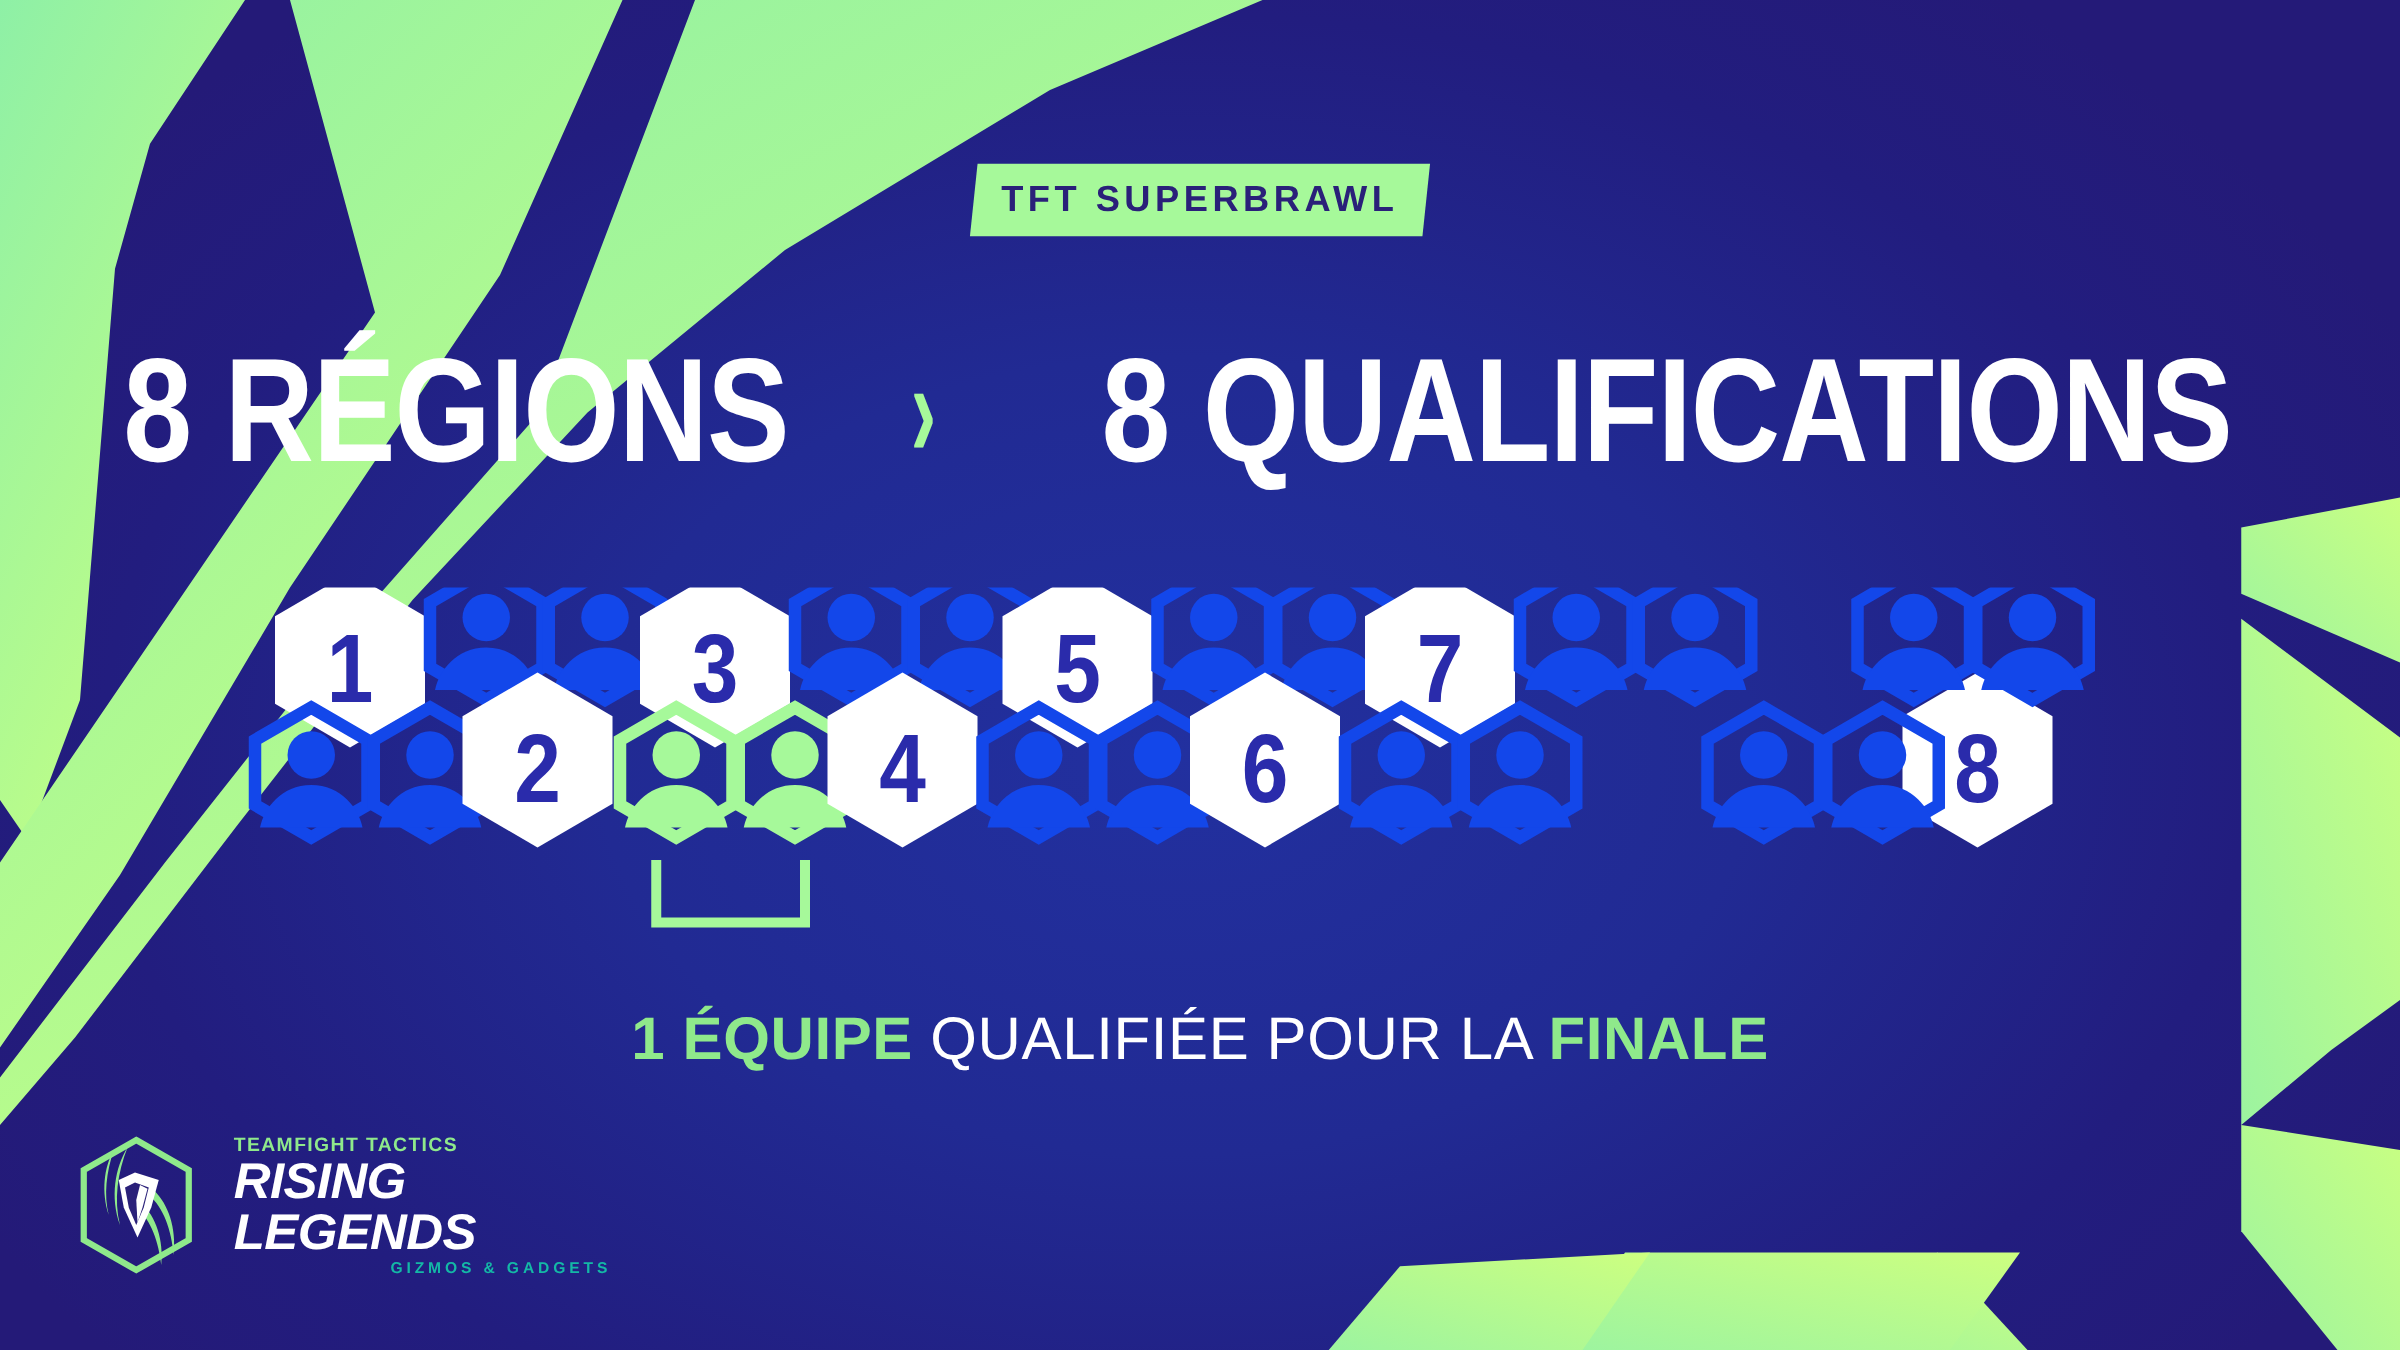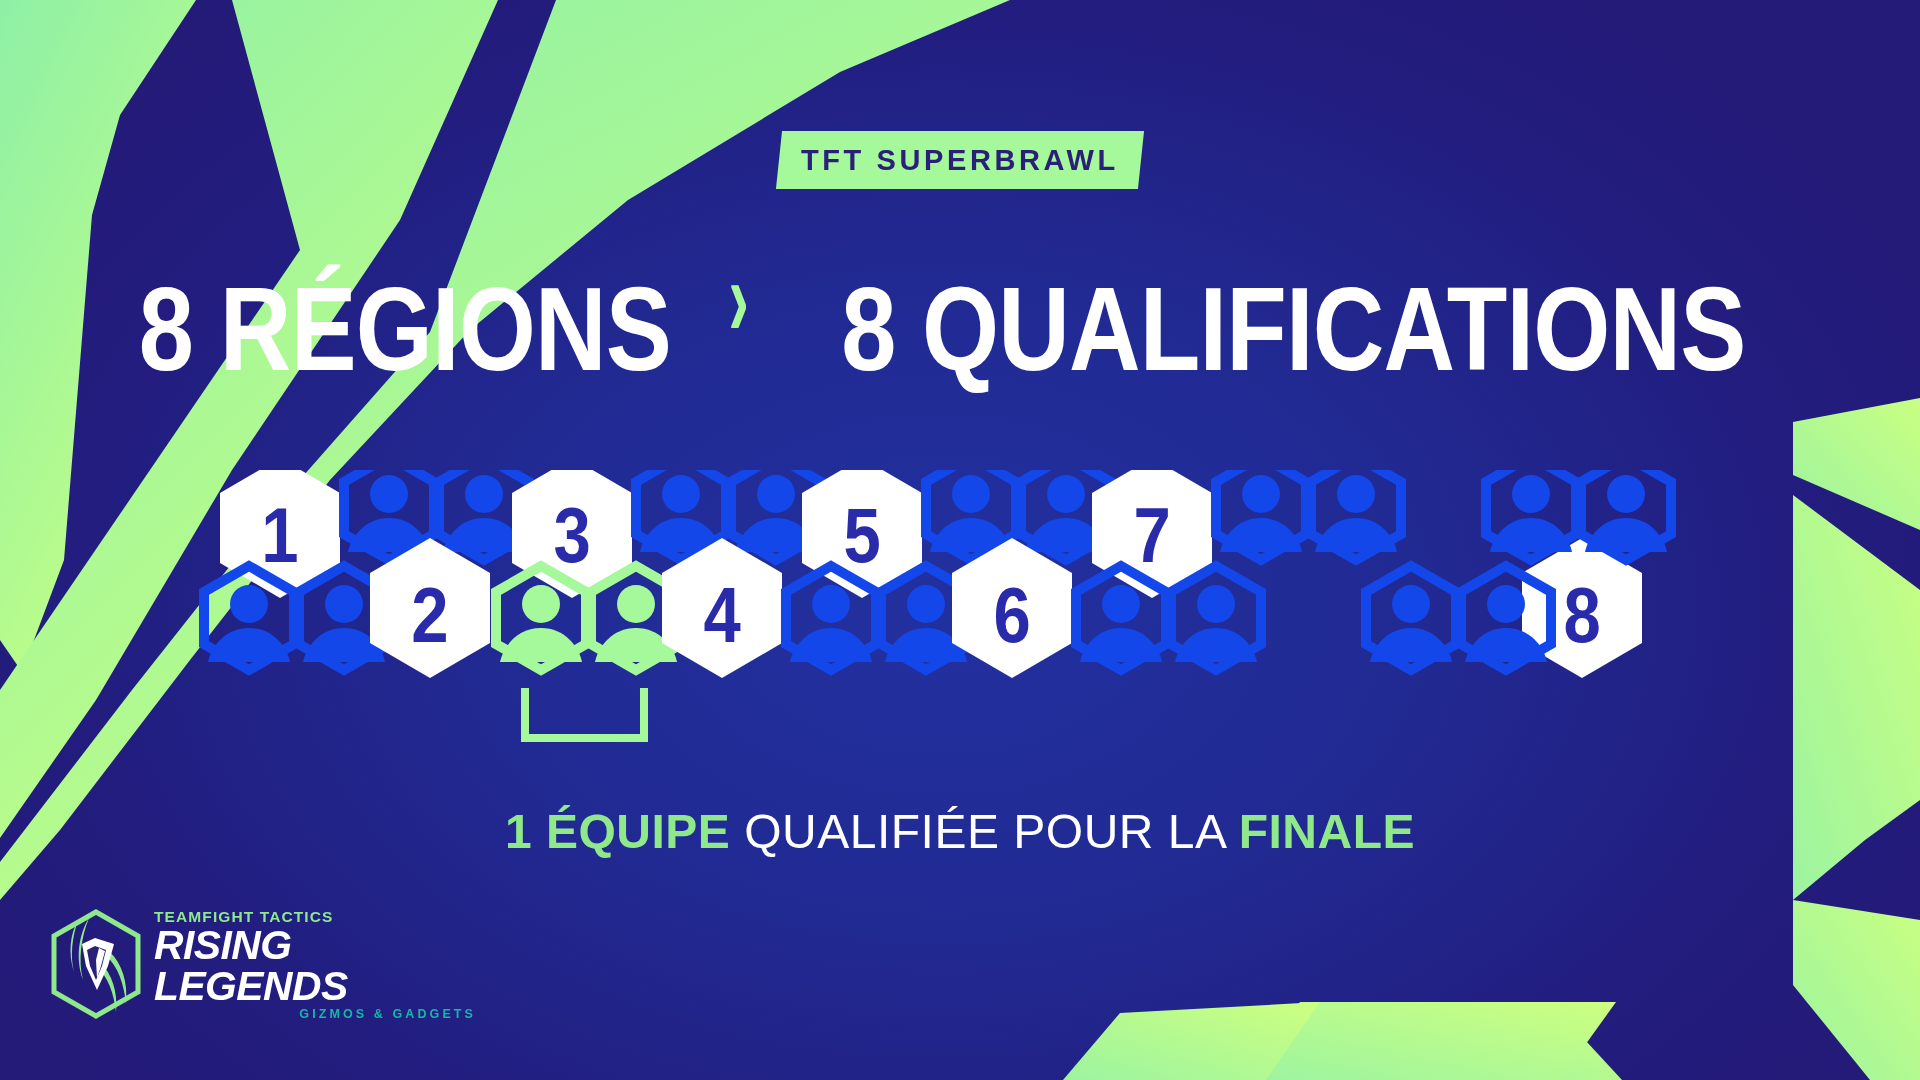--- a/index.html
+++ b/index.html
@@ -37,21 +37,22 @@
     font-size:29px;
     font-weight:700;
     letter-spacing:3.6px;
     font-family:"Liberation Sans", sans-serif;
   }
 
   
   .headline{
     position:absolute;
     left:0; top:270px; width:1920px;
-    display:flex; justify-content:center;
+    display:flex; align-items:center; justify-content:center;
+    gap:40px;
   }
   .hl-word{
     color:#ffffff;
     font-family:"Liberation Sans Narrow","Liberation Sans", sans-serif;
     font-size:118px;
     font-weight:700;
     line-height:1;
     letter-spacing:-1px;
     transform:scaleX(0.84);
     transform-origin:center;
@@ -83,23 +84,23 @@
     font-size:48px;
     line-height:1;
     letter-spacing:0.5px;
   }
   .tg-green-b{ color:#8fe98b; font-weight:700; }
   .tg-white{ color:#ffffff; font-weight:400; }
 
   
   .logo{
     position:absolute;
-    left:48px; top:905px;
+    left:61px; top:905px;
     width:430px; height:118px;
-    display:flex; align-items:center; gap:10px;justify-content:center;
+    display:flex; align-items:center; gap:30px;justify-content:center;
   }
   .logo-mark{ width:96px; height:112px; flex:none; }
   .logo-text{ display:flex; flex-direction:column; justify-content:center; padding-top:2px; }
   .logo-tft{
     color:#8fe98b;
     font-size:15.5px;
     font-weight:700;
     letter-spacing:1.1px;
     line-height:1.1;
   }

